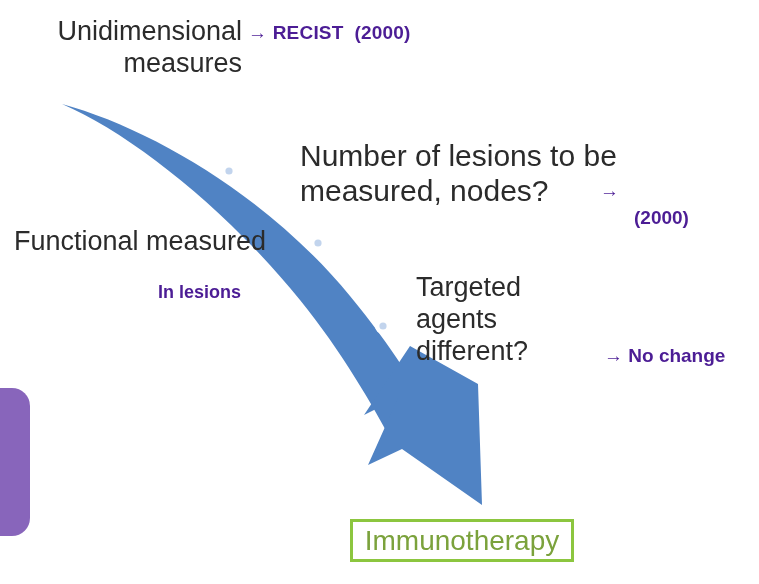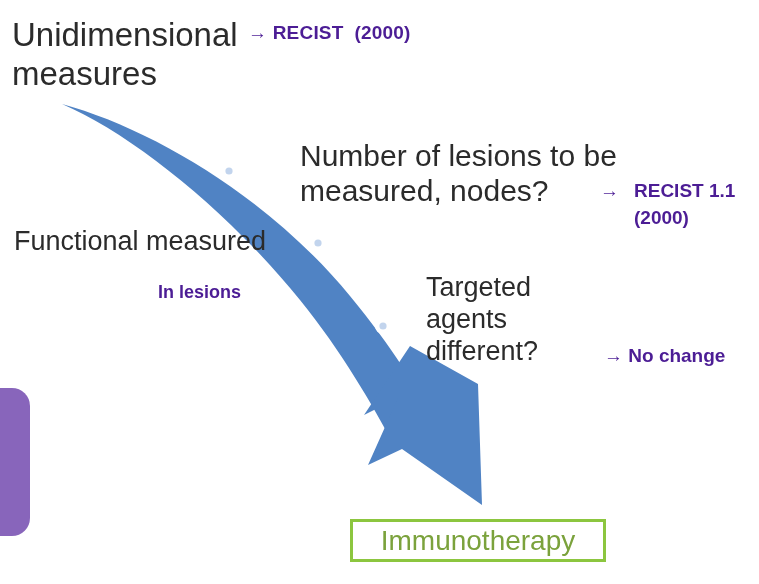--- a/index.html
+++ b/index.html
@@ -28,22 +28,22 @@
   .bold {
     font-weight: bold;
     color: #4c1d95;
   }
 
   
   #unidim {
     left: 12px;
     top: 16px;
     width: 230px;
-    text-align: left;
-    font-size: 33px;
+    text-align: right;
+    font-size: 27px;
   }
   #recist2000 {
     left: 248px;
     top: 22px;
     font-size: 19px;
     letter-spacing: 0.2px;
   }
   #lesions {
     left: 300px;
     top: 138px;
@@ -68,21 +68,21 @@
     left: 14px;
     top: 226px;
     font-size: 27px;
   }
   #inprogress {
     left: 158px;
     top: 282px;
     font-size: 18px;
   }
   #targeted {
-    left: 426px;
+    left: 416px;
     top: 272px;
     font-size: 27px;
   }
   #nochange {
     left: 604px;
     top: 345px;
     font-size: 19px;
     text-align: center;
   }
 
@@ -95,21 +95,21 @@
     height: 148px;
     background: #8865bb;
     border-radius: 18px;
   }
 
   
   #immuno-box {
     position: absolute;
     left: 350px;
     top: 519px;
-    width: 256px;
+    width: 224px;
     height: 43px;
     box-sizing: border-box;
     border: 3px solid #8cc63f;
     background: #ffffff;
     display: flex;
     align-items: center;
     justify-content: center;
   }
   #immuno-label {
     font-size: 28px;
@@ -161,21 +161,20 @@
   <div class="txt light" id="unidim">Unidimensional
 measures</div>
 
   <div class="txt bold" id="recist2000">→ RECIST  (2000)</div>
 
   <div class="txt light" id="lesions">Number of lesions to be
 measured, nodes?</div>
 
   <div class="txt bold" id="recist11arrow">→</div>
 
-  <div class="txt bold" id="recist11">RECIST 1.1</div>
 
   <div class="txt bold" id="recist11year">(2000)</div>
 
   <div class="txt light" id="funcimg">Functional measured</div>
 
   <div class="txt bold" id="inprogress">In lesions</div>
 
   <div class="txt light" id="targeted">Targeted
 agents
 different?</div>

